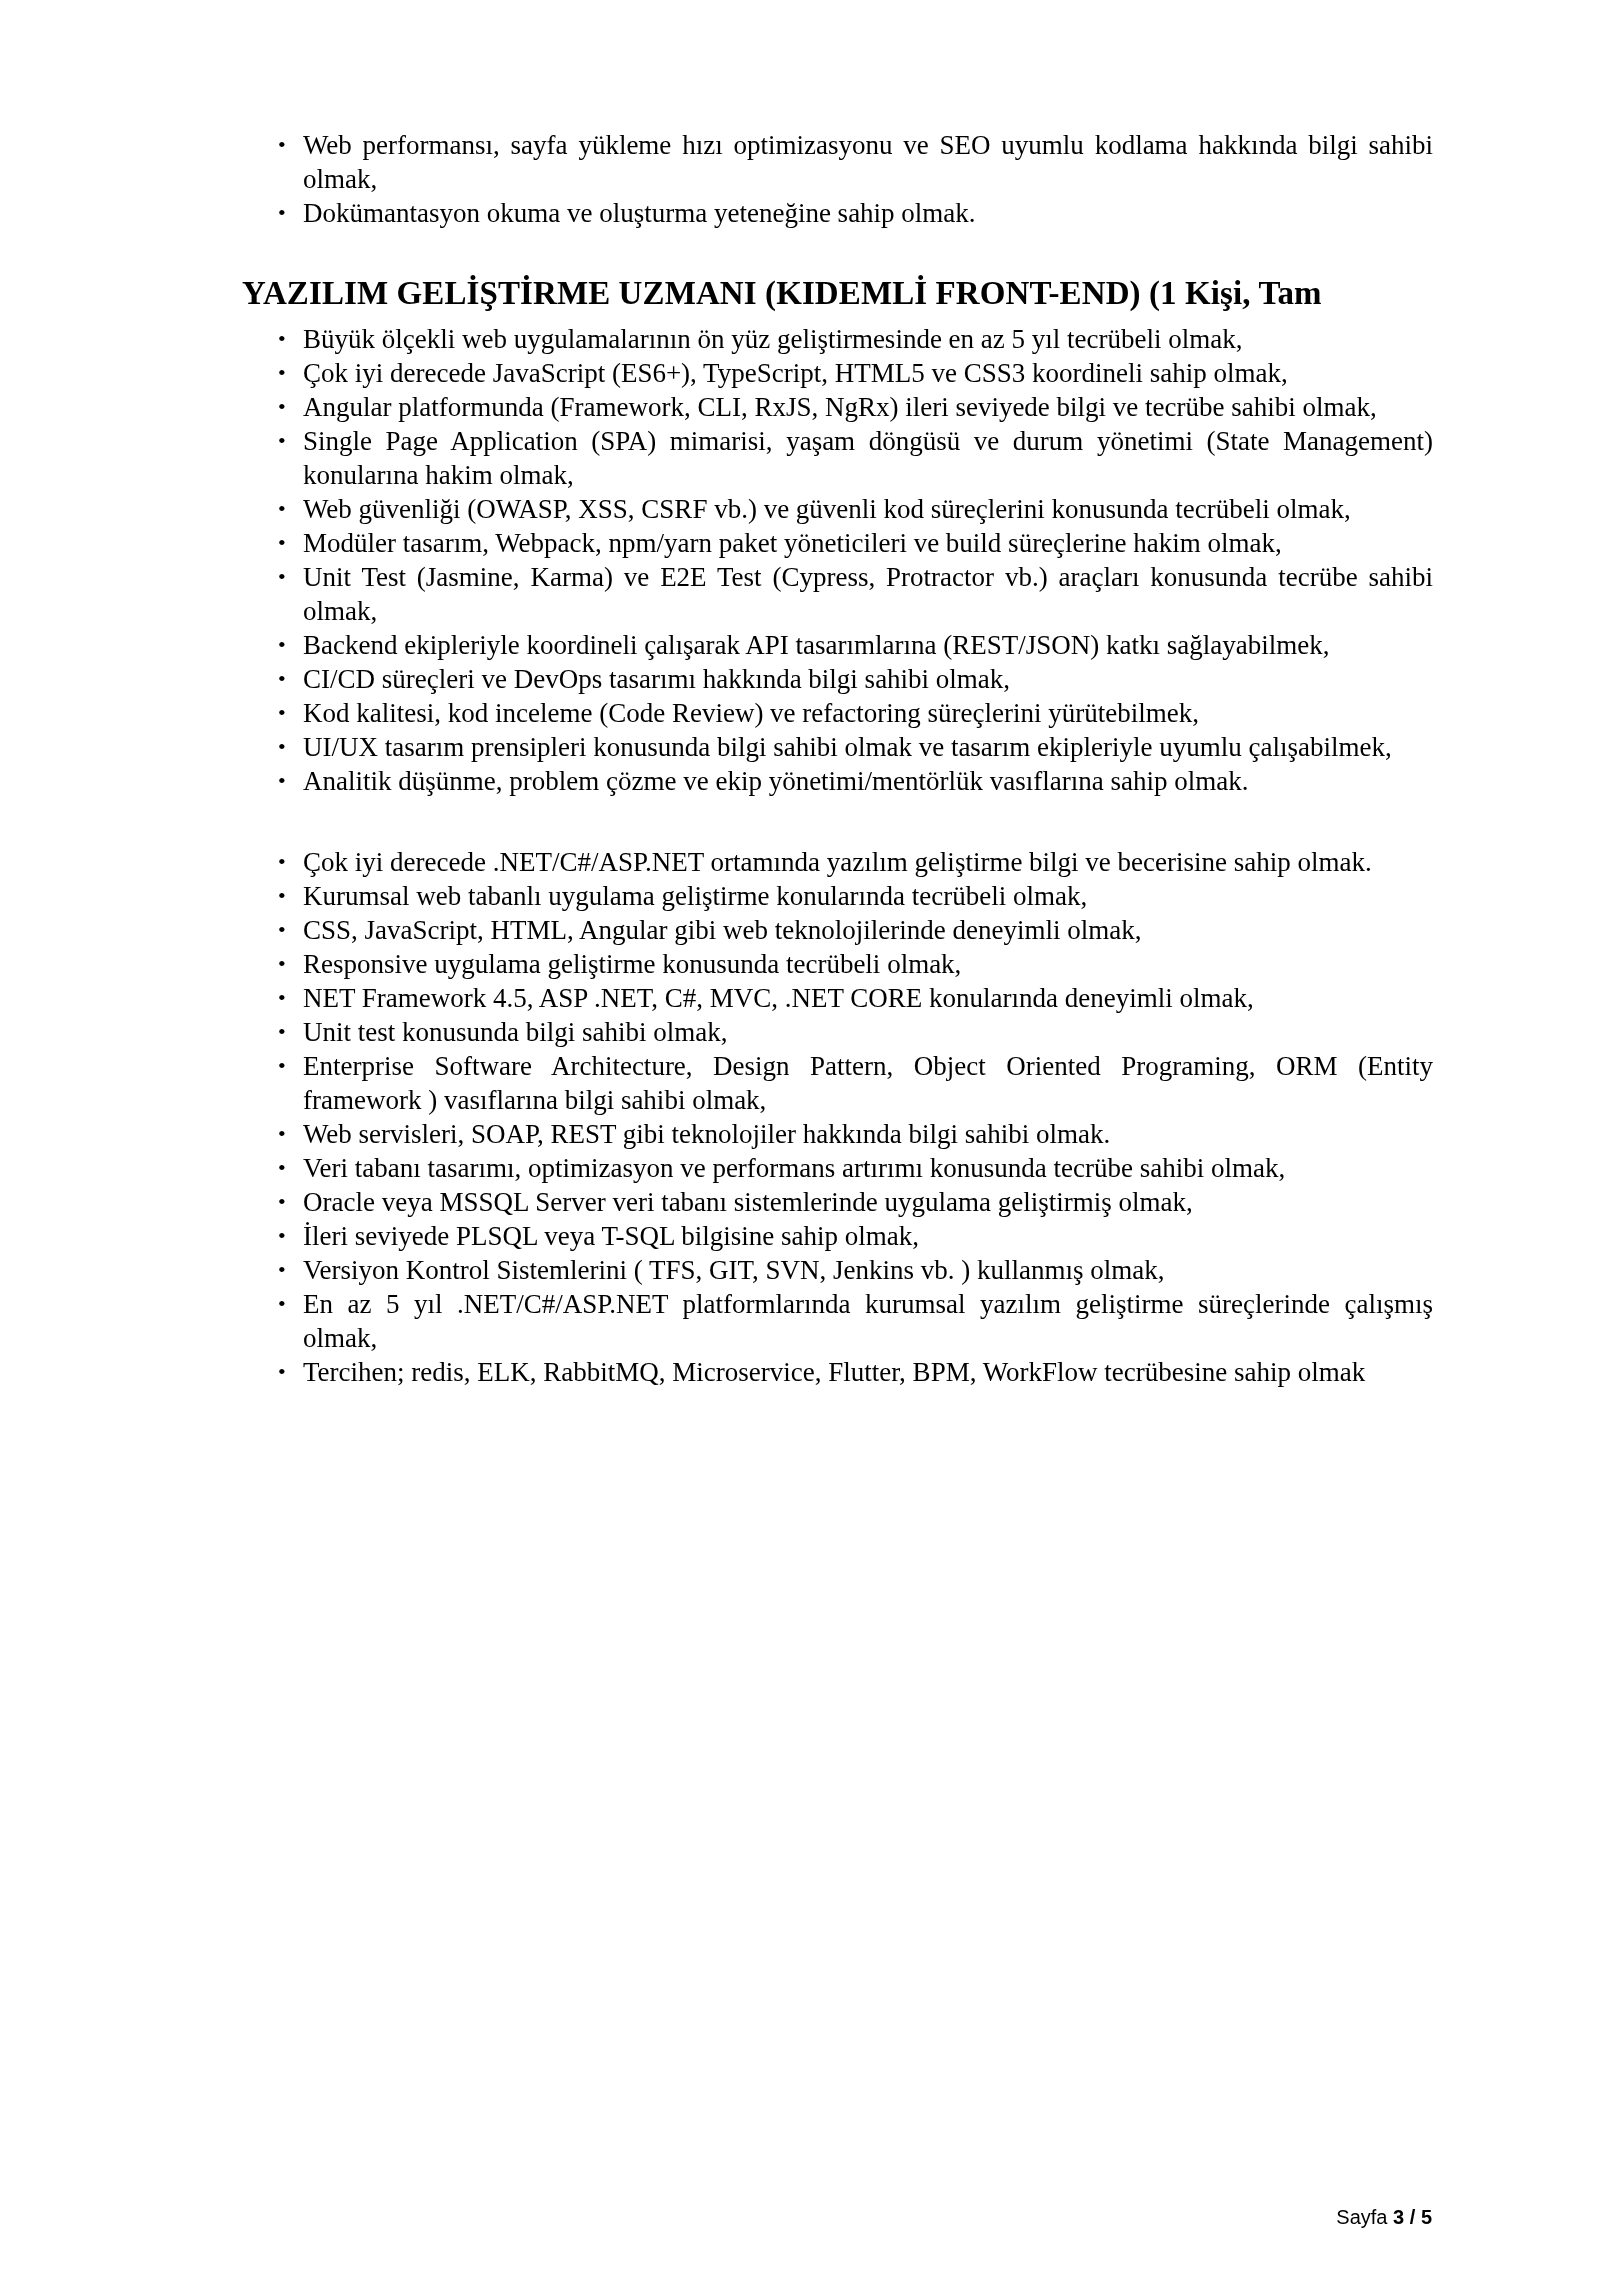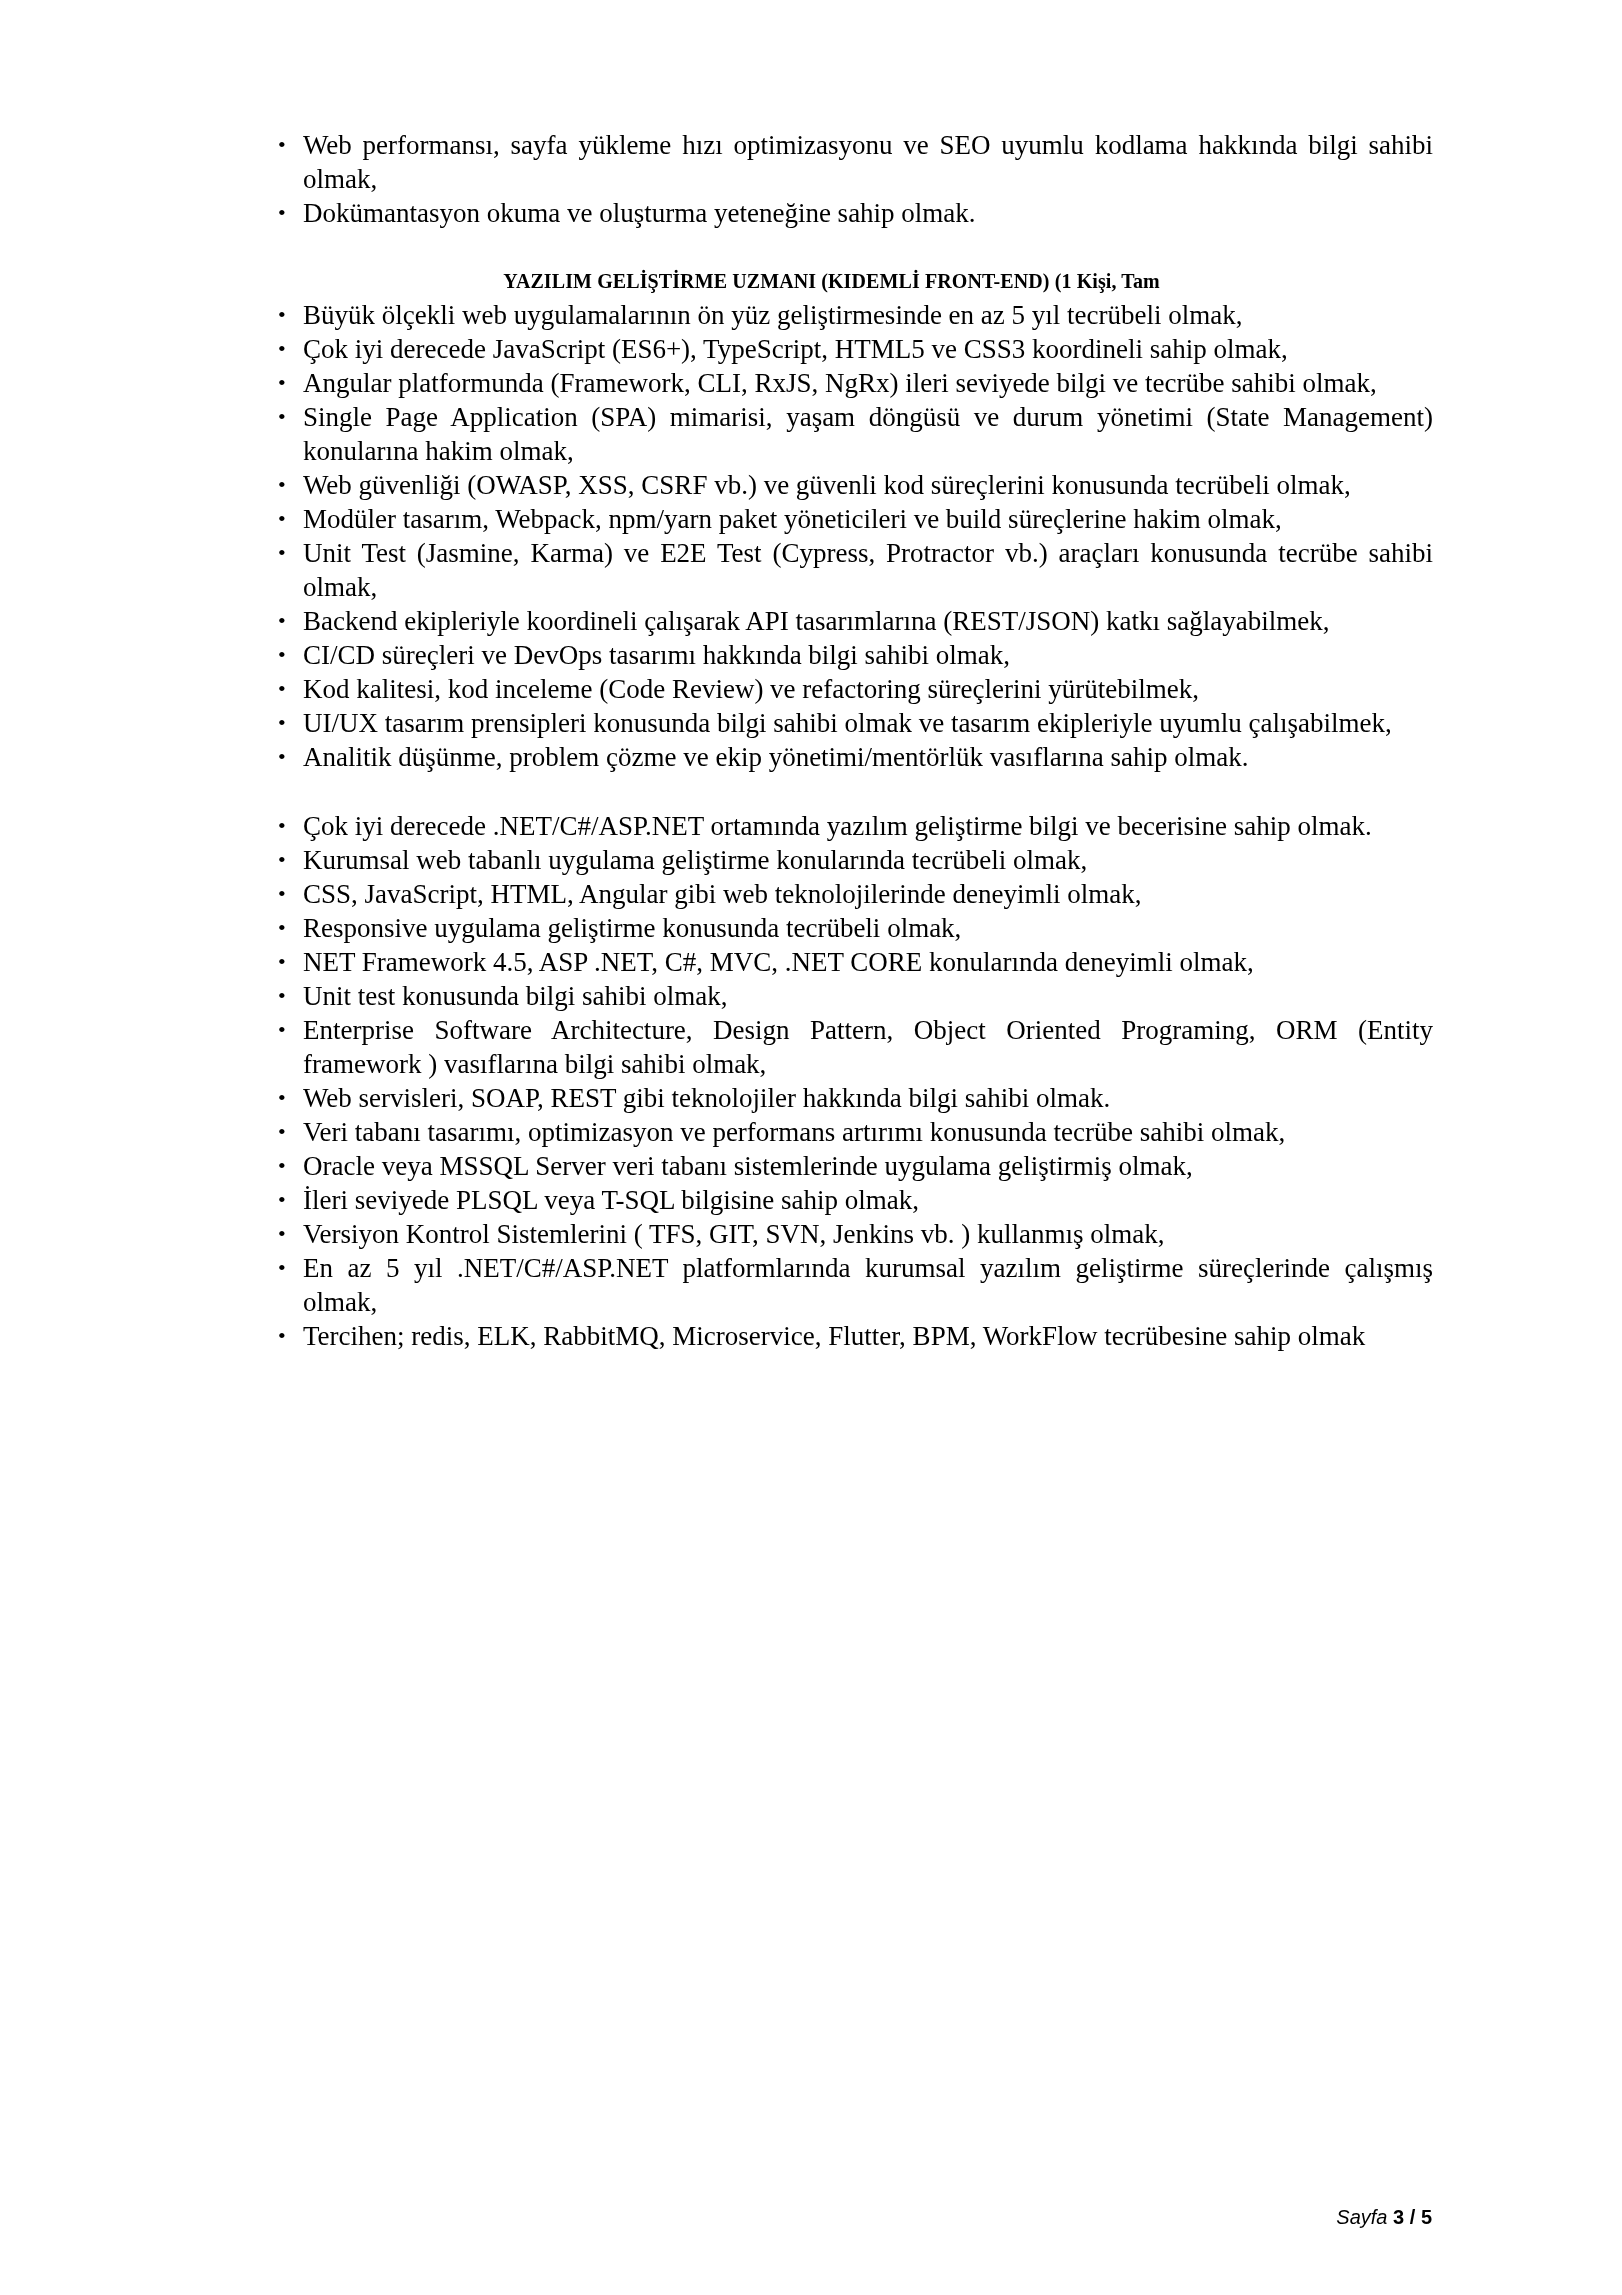--- a/index.html
+++ b/index.html
@@ -51,43 +51,43 @@
     display: block;
   }
 
   
   ul.group-a > li { padding-left: 73px; }
   ul.group-a > li .bullet-dot { left: 48px; }
 
   
   .heading {
     font-weight: bold;
-    font-size: 20px;
+    font-size: 33px;
     line-height: 34px;
-    margin: 0;
-    text-align: center;
+    margin: 12px;
+    text-align: left;
     letter-spacing: 0.1px;
   }
   .heading .hline { display: block; }
 
   .gap-before-heading { height: 34px; }
   .gap-section { height: 35px; }
 
   
   .footer {
     position: absolute;
     right: 190px;
     bottom: 65px;
     font-family: "Liberation Sans", "DejaVu Sans", sans-serif;
     font-size: 20px;
     line-height: 23.6px;
     color: #000000;
     white-space: nowrap;
   }
-  .footer .pg-label { font-weight: normal; font-style: italic; }
+  .footer .pg-label { font-weight: normal; }
   .footer .pg-num { font-weight: bold; }
 </style>
 </head>
 <body>
 
 <div class="page">
 
   <div class="content">
 
     <ul class="bullets group-a" id="intro-list">

